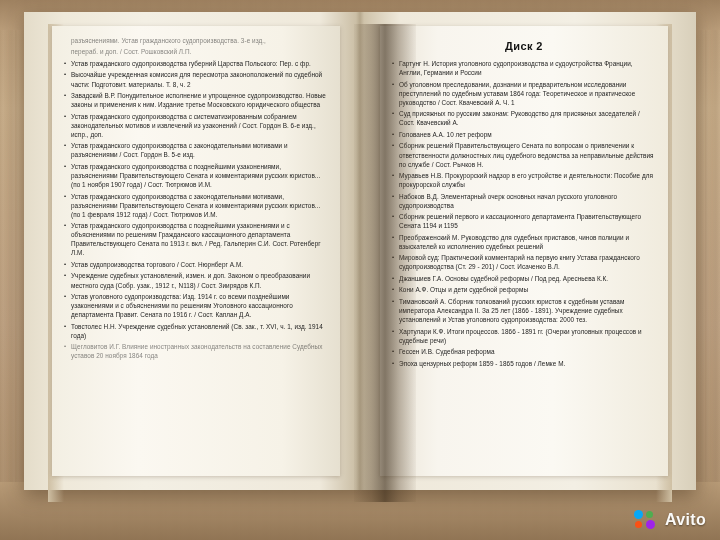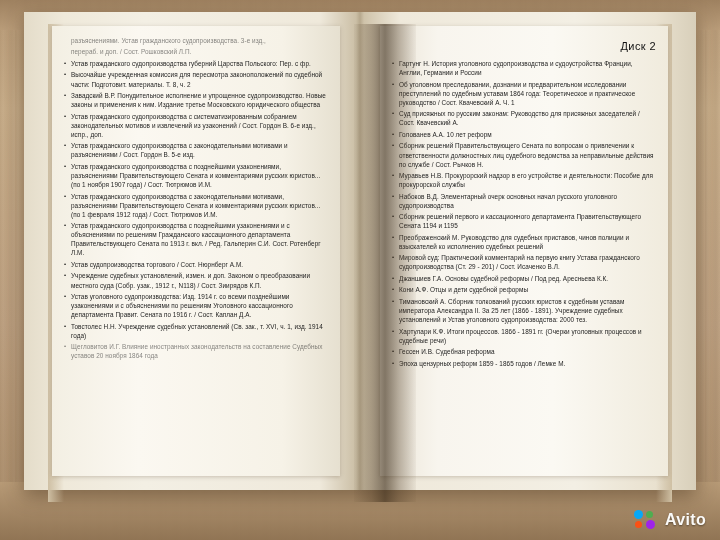--- a/index.html
+++ b/index.html
@@ -74,23 +74,23 @@
     background: linear-gradient(90deg, #e9e3d4 0%, #f8f5ee 20%, #fbf9f3 60%, #f0ebdd 100%);
   }
   .page-inner {
     padding: 10px 12px 8px 12px;
     color: #1d1d1d;
     font-size: 6.4px;
     line-height: 9.1px;
     letter-spacing: 0.05px;
   }
   .disc-title {
-    text-align: right;
+    text-align: center;
     font-size: 11px;
-    font-weight: normal;
+    font-weight: bold;
     margin: 6px 0 8px 0;
     letter-spacing: 0.4px;
     color: #121212;
   }
   ul.items {
     list-style: none;
     margin: 0;
     padding: 0;
   }
   ul.items li {

